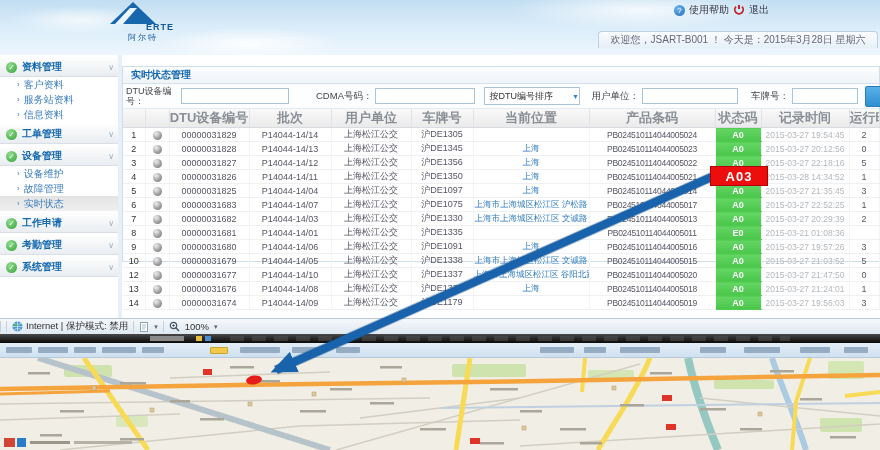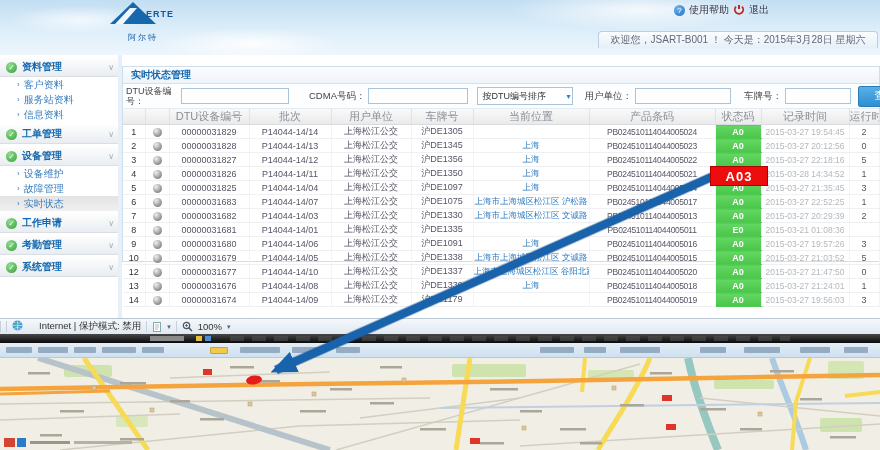--- a/index.html
+++ b/index.html
@@ -8,21 +8,21 @@
 
   
   .sky{position:absolute;left:0;top:0;width:880px;height:55px;
     background:
       radial-gradient(90px 16px at 250px 44px, rgba(255,255,255,.9), rgba(255,255,255,0)),
       radial-gradient(130px 20px at 640px 10px, rgba(255,255,255,.8), rgba(255,255,255,0)),
       radial-gradient(70px 14px at 80px 20px, rgba(255,255,255,.7), rgba(255,255,255,0)),
       linear-gradient(180deg,#c2def2,#ddeefa 55%,#eef6fd)}
   .logo{position:absolute;left:106px;top:1px;width:92px;height:44px}
   .logo svg{position:absolute;left:4px;top:1px}
-  .logo .brand{position:absolute;left:40px;top:8px;font-size:9px;font-weight:bold;color:#13599f;letter-spacing:1px}
+  .logo .brand{position:absolute;left:40px;top:21px;font-size:9px;font-weight:bold;color:#13599f;letter-spacing:1px}
   .logo .brand-cn{position:absolute;left:22px;top:31px;font-size:8px;color:#13599f;letter-spacing:2px}
   .page-title{position:absolute;left:290px;top:6px;font-size:18px;font-weight:bold;color:#1468ae;letter-spacing:2.5px;white-space:nowrap}
   .topnav{position:absolute;left:674px;top:3px;height:14px;display:flex;align-items:center;gap:4px;font-size:10px;color:#334}
   .help-icon{width:11px;height:11px;border-radius:50%;background:radial-gradient(circle at 35% 30%,#6cb4ec,#2470c0);
     color:#fff;font-size:8px;line-height:11px;text-align:center;flex:none}
   .topnav .lbl{cursor:pointer}
   .welcome{position:absolute;left:598px;top:31px;width:278px;height:16px;border:1px solid #bccfe0;border-bottom:none;
     border-radius:4px 4px 0 0;background:linear-gradient(#fbfdfe,#e6eff8);color:#667;font-size:10px;
     display:flex;align-items:center;justify-content:center;white-space:nowrap}
 
@@ -50,22 +50,22 @@
   input.txt{height:14px;border:1px solid #a9c3d9;background:#fff;font-size:9px;padding:0 2px;flex:none}
   .w-dtu{width:102px}.w-cdma{width:94px}.w-unit{width:90px}.w-plate{width:60px}
   .select{width:88px;height:16px;border:1px solid #a9c3d9;background:#fff;display:flex;align-items:center;
     justify-content:space-between;padding:0 2px 0 4px;font-size:9px;color:#333;flex:none;cursor:pointer}
   .select .car{color:#2d7fd0;font-size:8px}
   .btn{width:52px;height:19px;background:linear-gradient(#58b0e6,#2f8fd0);border:1px solid #2a7cb8;border-radius:2px;
     color:#fff;font-size:10.5px;display:flex;align-items:center;justify-content:center;margin-left:4px;flex:none;cursor:pointer}
 
   
   table{border-collapse:collapse;table-layout:fixed;width:756px;font-size:9px}
-  thead th{height:13px;background:linear-gradient(#f9f9f9,#eaeaea);color:#8a8f96;font-weight:normal;
-    border-right:1px solid #dfe3e7;border-bottom:1px solid #d8dce0;font-size:11px;overflow:hidden;white-space:nowrap;padding:0}
+  thead th{height:13px;background:linear-gradient(#f9f9f9,#eaeaea);color:#8a8f96;font-weight:bold;
+    border-right:1px solid #dfe3e7;border-bottom:1px solid #d8dce0;font-size:13px;overflow:hidden;white-space:nowrap;padding:0}
   tbody td{height:13px;border-bottom:1px solid #eef0f2;border-right:1px solid #f3f4f6;text-align:center;
     color:#556;overflow:hidden;white-space:nowrap;padding:0}
   td.c-no{color:#333}
   td.c-barcode{font-size:8.5px;letter-spacing:-0.3px}
   td.c-loc{color:#2f7bc0;font-size:8.5px;cursor:pointer}
   td.c-time{color:#b4b8bc;font-size:8.5px}
   td.c-status{background:linear-gradient(#65d665,#49c649);color:#fff;font-weight:bold;border-bottom:1px solid #50cb50}
   .sphere{display:inline-block;width:9px;height:9px;border-radius:50%;
     background:radial-gradient(circle at 35% 30%,#efefef,#9a9a9a 60%,#6e6e6e);vertical-align:middle}
 
@@ -78,21 +78,21 @@
   .hs-thumb::after{content:"";width:12px;height:4px;
     background:repeating-linear-gradient(90deg,#aaa 0 1px,transparent 1px 3px)}
 
   
   .ie-status{position:absolute;left:0;top:318px;width:880px;height:16px;
     background:linear-gradient(#f5f8fb,#dfe8f1);border-top:1px solid #b9c6d4;box-sizing:border-box;
     display:flex;align-items:center;font-size:9.5px;color:#333}
   .ie-left{padding-left:8px;flex:1}
   .ie-right{display:flex;align-items:center;gap:5px;padding-right:6px}
   .sep{width:1px;height:11px;background:#c5d0dc}
-  .zone{display:flex;align-items:flex-start;gap:16px}
+  .zone{display:flex;align-items:center;gap:3px}
   .caret{color:#567;font-size:7px}
 
   
   .darkbar{position:absolute;left:0;top:334px;width:880px;height:9px;background:linear-gradient(#484848,#0a0a0a)}
   .darkbar span{position:absolute;top:2px;height:5px}
   .dk1{left:150px;width:34px;background:#8a8a8a}
   .dk2{left:196px;width:6px;background:#e8c040}
   .dk3{left:205px;width:6px;background:#4a90d0}
   .dk4{left:230px;width:560px;background:repeating-linear-gradient(90deg,#555 0 14px,transparent 14px 22px);opacity:.5}
   .map-toolbar{position:absolute;left:0;top:343px;width:880px;height:15px;
@@ -194,21 +194,21 @@
       </div>
     </div>
   <div class="splitter"></div>
 
   <div class="main">
     <div class="tab">实时状态管理</div>
 
     <div class="filters">
       <span class="flabel fl-dtu">DTU设备编号：</span>
       <input class="txt w-dtu" style="">
-      <span class="flabel" style="margin-left:17px">CDMA号码：</span>
+      <span class="flabel" style="margin-left:24px">CDMA号码：</span>
       <input class="txt w-cdma" style="">
       <div class="select" style="margin-left:6px">
         <span>按DTU编号排序</span>
         <span class="car">▾</span>
       </div>
       <span class="flabel" style="margin-left:8px">用户单位：</span>
       <input class="txt w-unit" style="">
       <span class="flabel" style="margin-left:10px">车牌号：</span>
       <input class="txt w-plate" style="">
       <div class="btn">查询</div>

